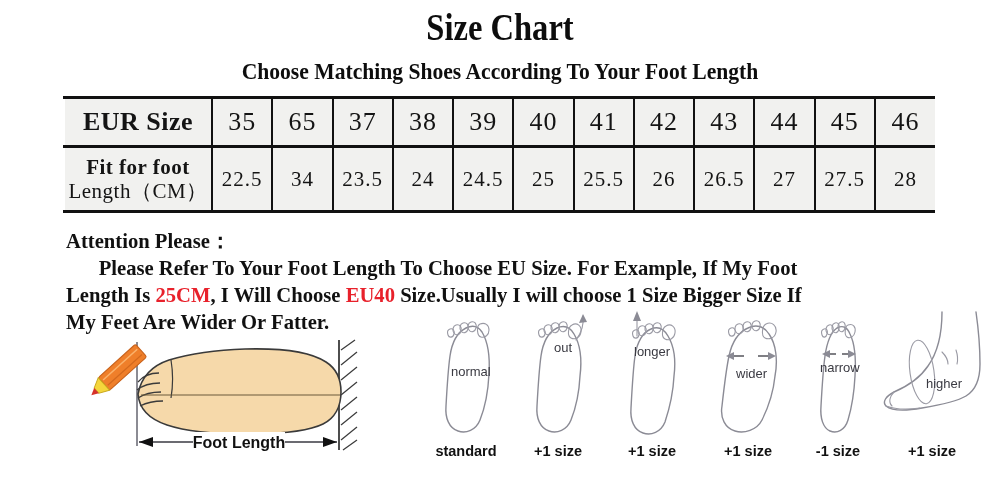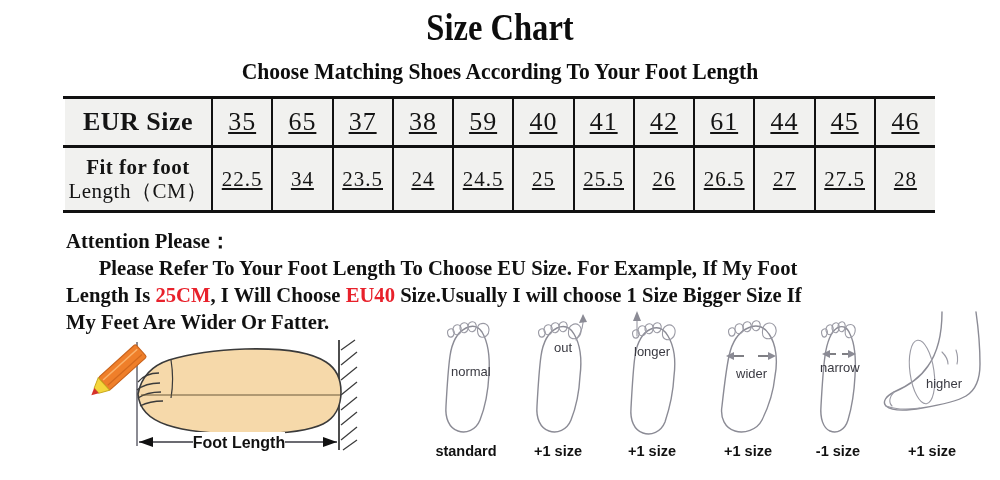--- a/index.html
+++ b/index.html
@@ -47,21 +47,21 @@
   #size-table tr{border-top:3px solid #111;}
   #size-table tr:last-child{border-bottom:3px solid #111;}
   #size-table tr.row-head td{height:44px;font-size:26px;}
   #size-table tr.row-len td{height:60px;font-size:21px;}
   td.rowlabel{
     font-weight:bold;font-size:22px;letter-spacing:.5px;
     border-left:none;
   }
   td.rowlabel .l1{display:block;line-height:1.15;}
   td.rowlabel .l2{display:block;line-height:1.15;font-weight:normal;}
-  .val{display:inline-block;letter-spacing:1px;text-decoration:underline;}
+  .val{display:inline-block;letter-spacing:1px;}
 
   
   #attention{
     position:absolute;left:66px;top:228px;width:880px;
     font-family:"Liberation Serif", serif;
     font-weight:bold;font-size:21.5px;line-height:27px;
     color:#111;
     transform:scaleX(.96);transform-origin:left top;
   }
   #attention .indent{display:inline-block;width:34px;}
@@ -91,25 +91,25 @@
   <div id="subtitle">Choose Matching Shoes According To Your Foot Length</div>
 
   <table id="size-table">
     <tbody>
       <tr class="row-head">
         <td class="rowlabel" style="width:144px">EUR Size</td>
         <td><span class="val">35</span></td>
         <td><span class="val">65</span></td>
         <td><span class="val">37</span></td>
         <td><span class="val">38</span></td>
-        <td><span class="val">59</span></td>
+        <td><span class="val">39</span></td>
         <td><span class="val">40</span></td>
         <td><span class="val">41</span></td>
         <td><span class="val">42</span></td>
-        <td><span class="val">61</span></td>
+        <td><span class="val">43</span></td>
         <td><span class="val">44</span></td>
         <td><span class="val">45</span></td>
         <td><span class="val">46</span></td>
       </tr>
       <tr class="row-len">
         <td class="rowlabel">
           <span class="l1">Fit for foot</span>
           <span class="l2">Length（CM）</span>
         </td>
         <td><span class="val">22.5</span></td>

